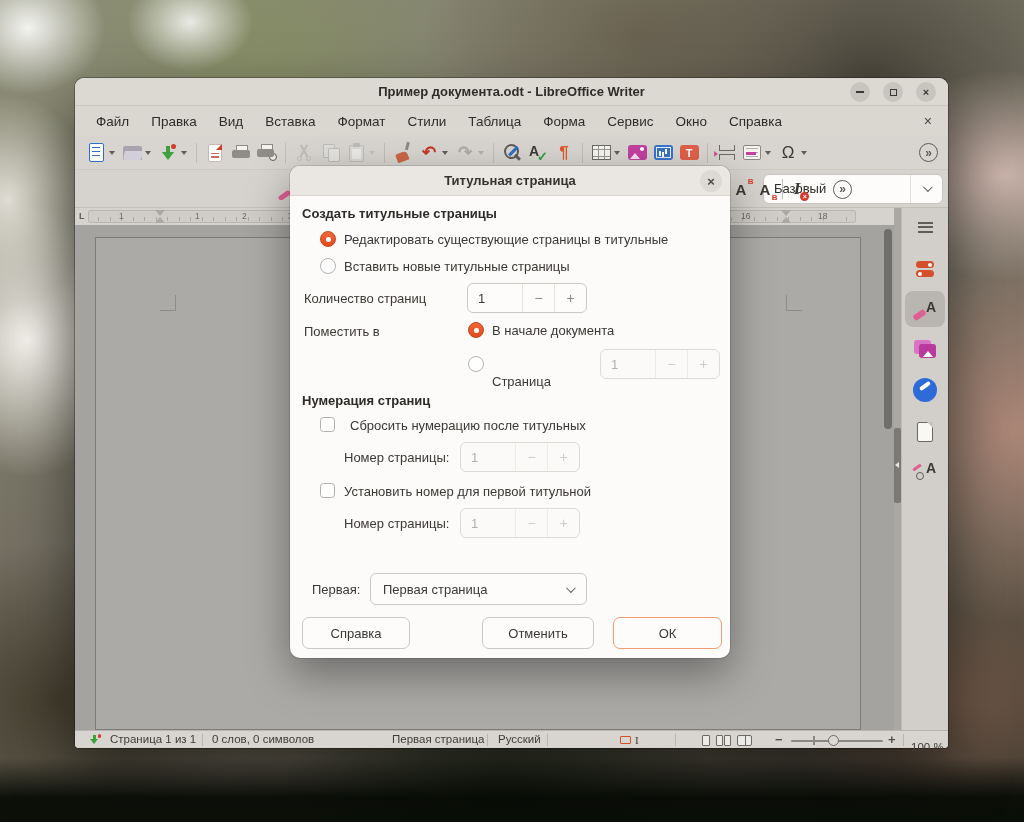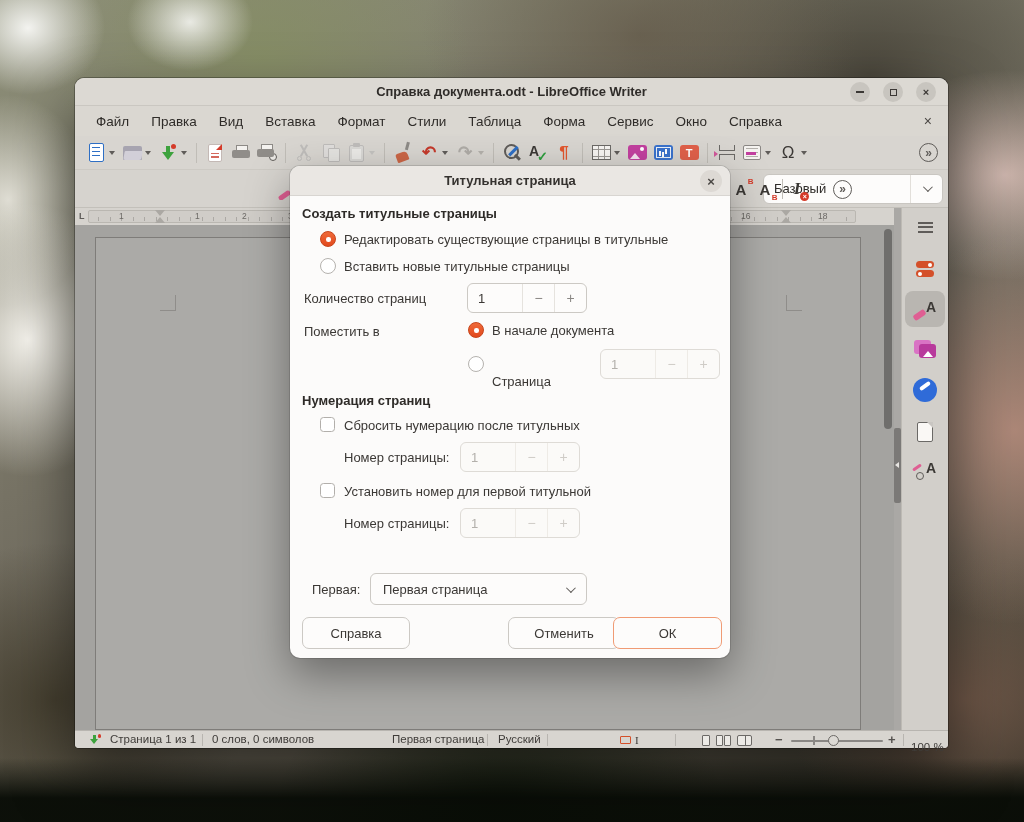--- a/index.html
+++ b/index.html
@@ -283,21 +283,21 @@
     display:flex; align-items:center; justify-content:center; font-size:13px; color:#3b3835; }
   .btn.ok{ border:1.5px solid #f09b74; }
 </style>
 </head>
 <body>
 
 <div class="screen">
   <div class="window">
 
     <div class="titlebar">
-      <span>Справка документа.odt - LibreOffice Writer</span>
+      <span>Пример документа.odt - LibreOffice Writer</span>
       <div class="winbtns">
         <div class="wbtn">
             <span class="bar"></span>
           </div>
         <div class="wbtn">
             <span class="sq"></span>
           </div>
         <div class="wbtn">
             <span>×</span>
           </div>
@@ -631,21 +631,21 @@
       <span class="lbl" style="left:202px; top:178px">Страница</span>
       <div class="spin disabled" style="left:310px; top:153px">
         <span class="v">1</span>
         <span class="b">−</span>
         <span class="b">+</span>
       </div>
 
       <span class="heading" style="left:12px; top:197px">Нумерация страниц</span>
 
       <span class="cbx" style="left:30px; top:221px"></span>
-      <span class="lbl" style="left:54px; top:222px">Сбросить нумерацию после титульных</span>
+      <span class="lbl" style="left:60px; top:222px">Сбросить нумерацию после титульных</span>
 
       <span class="lbl" style="left:54px; top:254px">Номер страницы:</span>
       <div class="spin disabled" style="left:170px; top:246px">
         <span class="v">1</span>
         <span class="b">−</span>
         <span class="b">+</span>
       </div>
 
       <span class="cbx" style="left:30px; top:287px"></span>
       <span class="lbl" style="left:54px; top:288px">Установить номер для первой титульной</span>
@@ -662,21 +662,21 @@
       <div class="dropdown" style="left:80px; top:377px">
         <span class="v">Первая страница</span>
         <span class="cv">
             <span class="chev"></span>
           </span>
       </div>
 
       <div class="btn" style="left:12px; top:421px; width:108px">
         <span>Справка</span>
       </div>
-      <div class="btn" style="left:218px; top:421px; width:112px">
+      <div class="btn" style="left:192px; top:421px; width:112px">
         <span>Отменить</span>
       </div>
       <div class="btn ok" style="left:323px; top:421px; width:109px">
         <span>ОК</span>
       </div>
     </div>
   </div>
 </div>
 
 </body></html>

